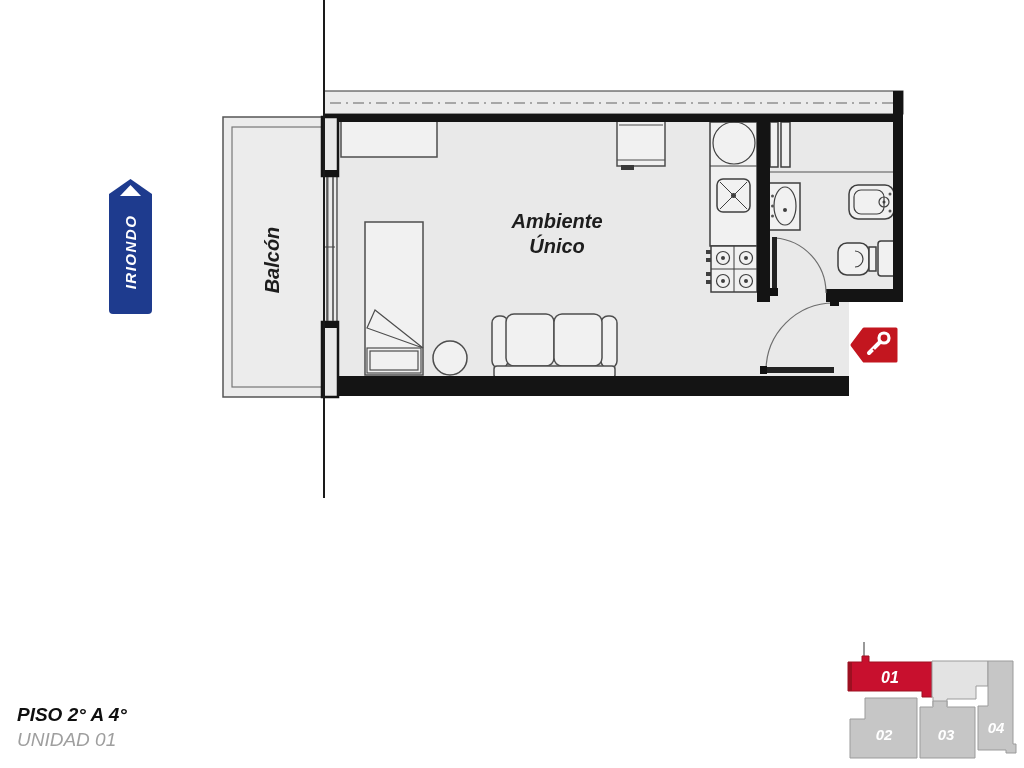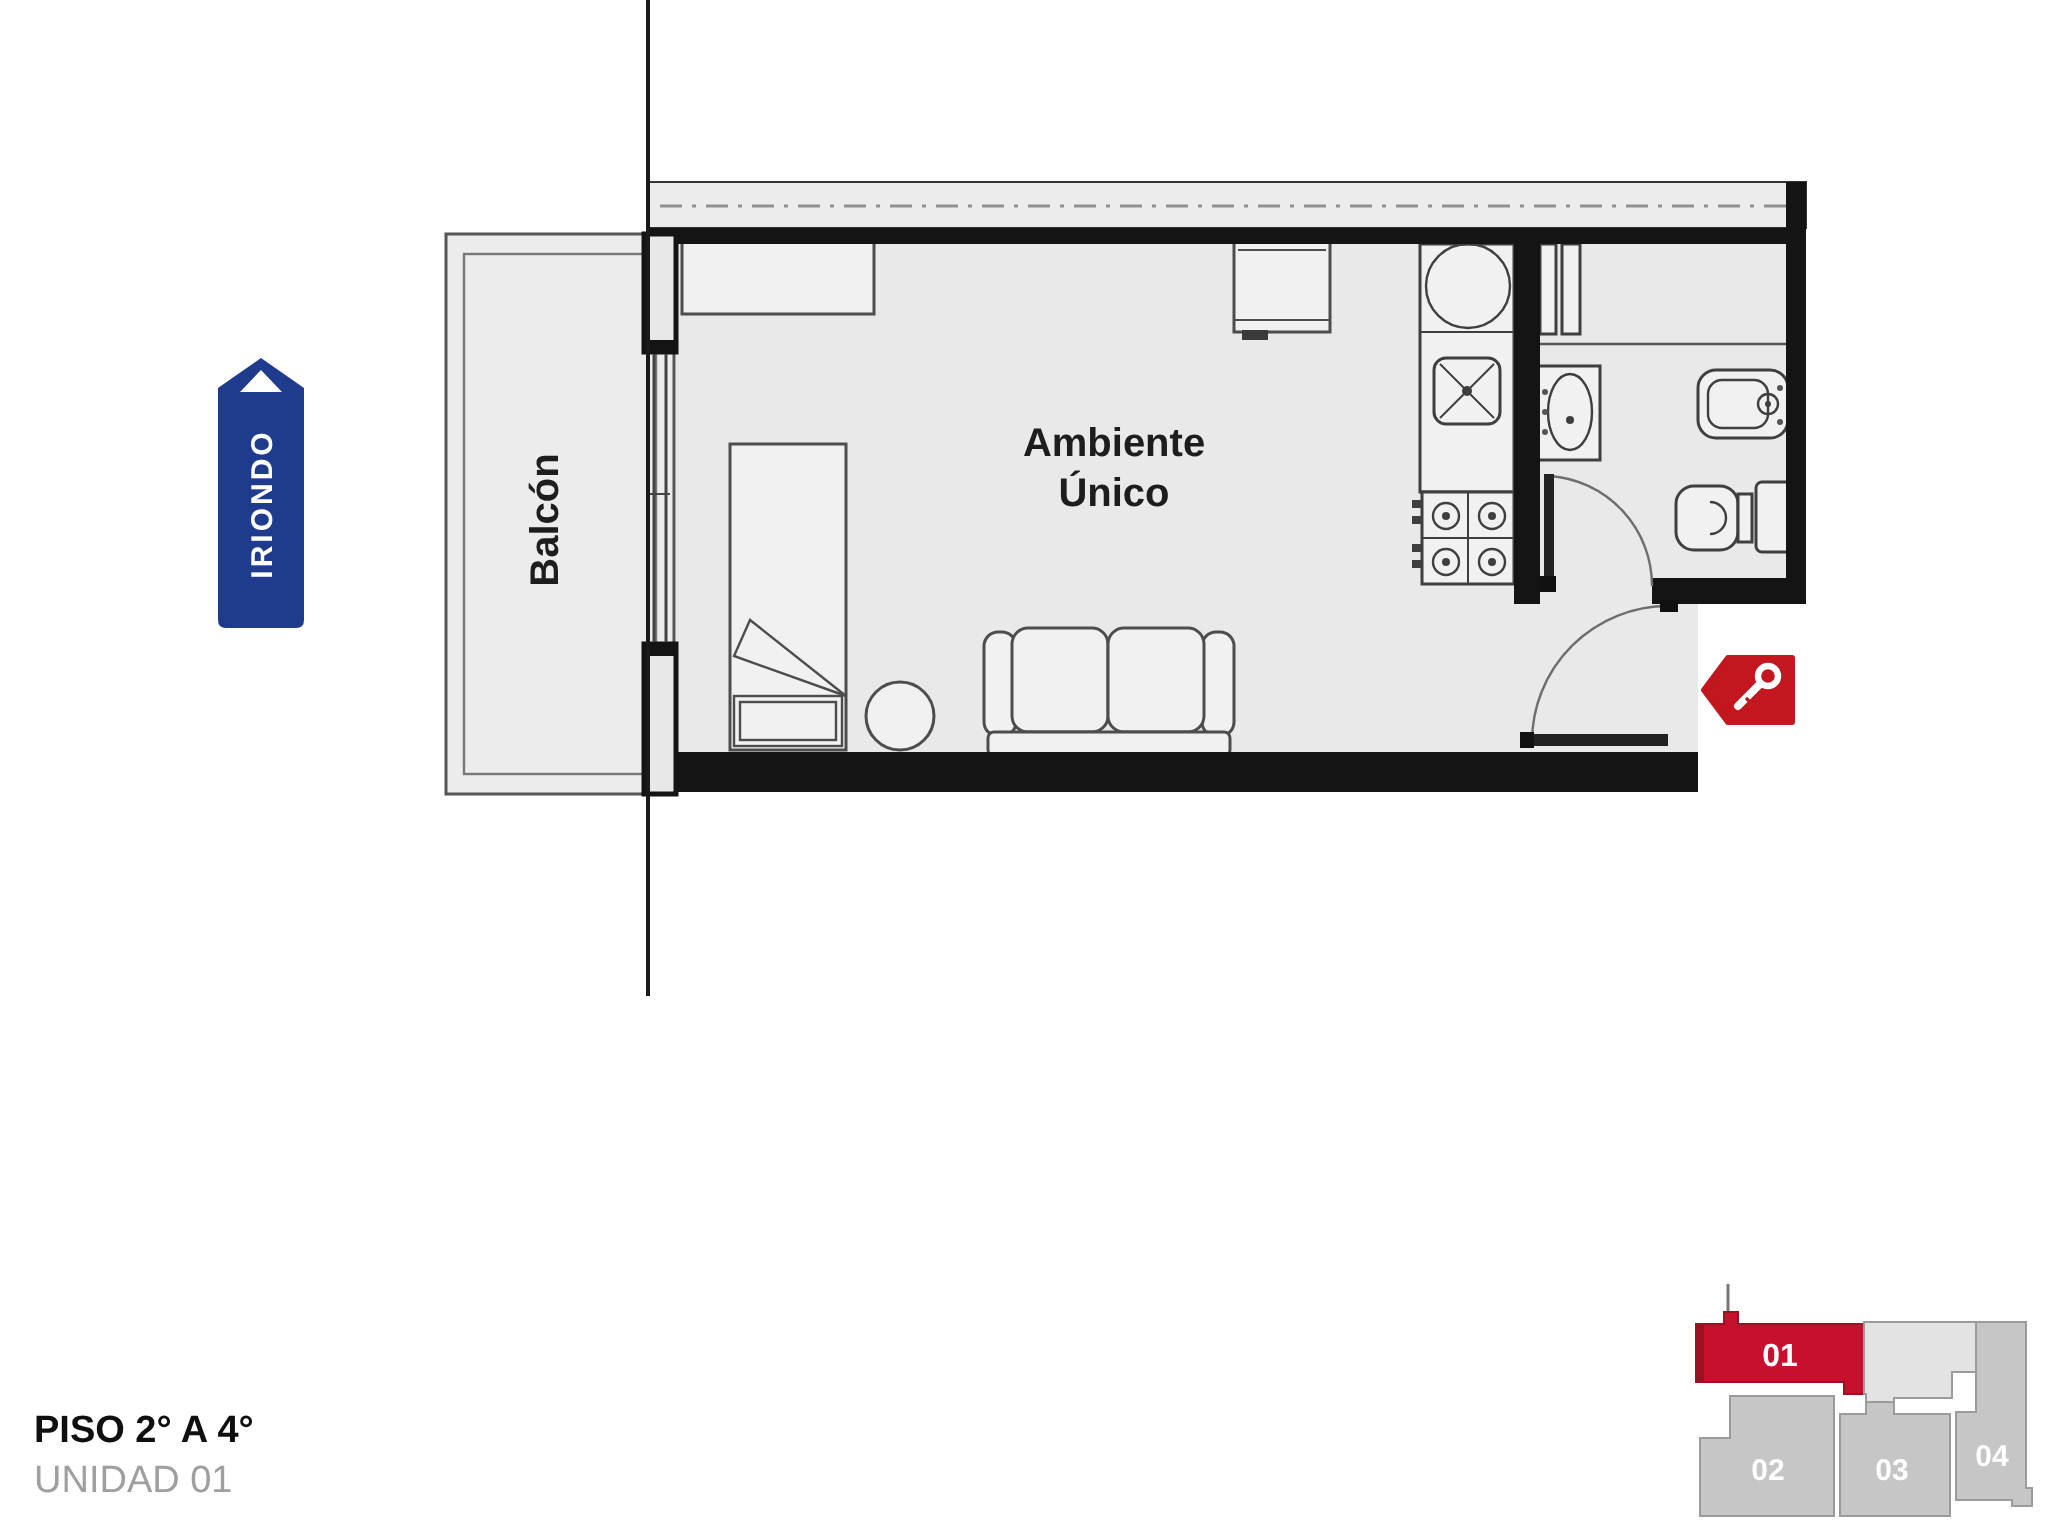--- a/index.html
+++ b/index.html
@@ -1,16 +1,16 @@
 <!DOCTYPE html>
 <html><head>
 <meta charset="utf-8">
 <style>
   html,body{margin:0;padding:0;background:#ffffff;width:1024px;height:768px;overflow:hidden;}
-  .stage{position:relative;width:1024px;height:768px;font-family:"Liberation Sans",sans-serif;}
+  .stage{position:relative;width:1024px;height:768px;font-family:"Liberation Sans",sans-serif;font-style:italic;}
   svg{position:absolute;left:0;top:0;}
   text{font-family:"Liberation Sans","DejaVu Sans",sans-serif;}
   .room-label{font-size:20px;font-weight:700;fill:#1d1d1d;}
   .balcony-label{font-size:20px;font-weight:700;fill:#1d1d1d;}
   .badge-label{font-size:15px;font-weight:700;fill:#ffffff;letter-spacing:1.5px;}
   .keyplan-label{font-size:15px;font-weight:700;fill:#ffffff;}
   .keyplan-label-big{font-size:16px;font-weight:700;fill:#ffffff;}
   .footer-floor{font-size:19px;font-weight:700;fill:#0f0f0f;}
   .footer-unit{font-size:19px;font-weight:400;fill:#9f9f9f;}
   .wall{fill:#141414;}

